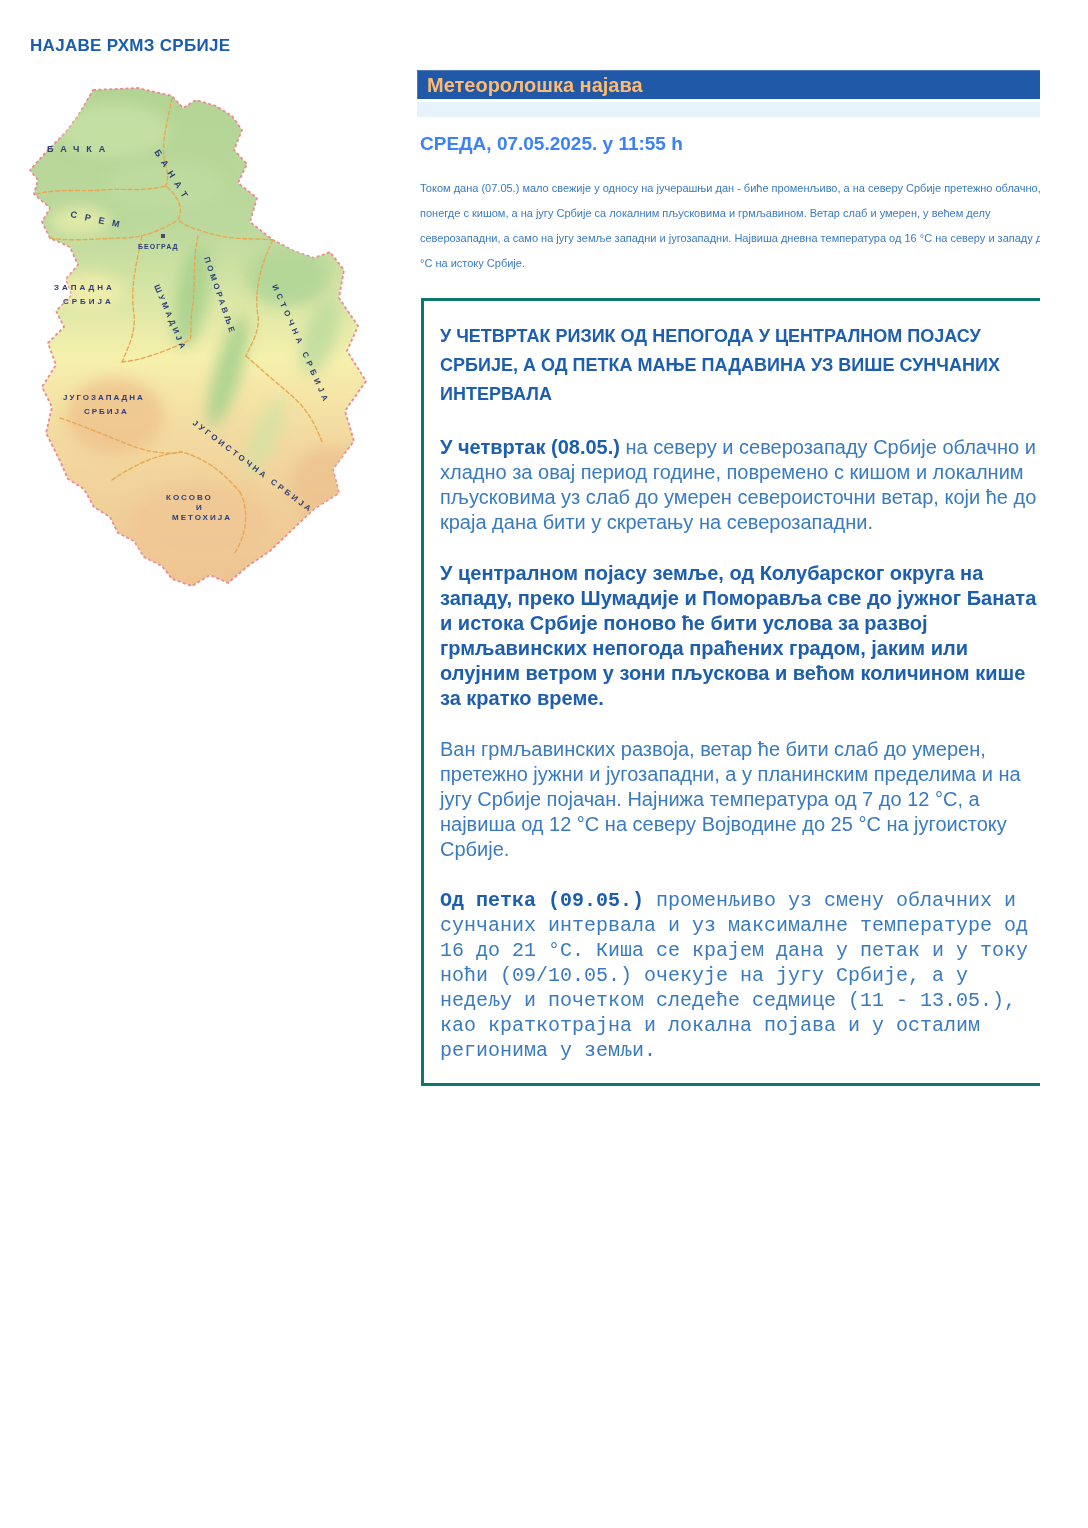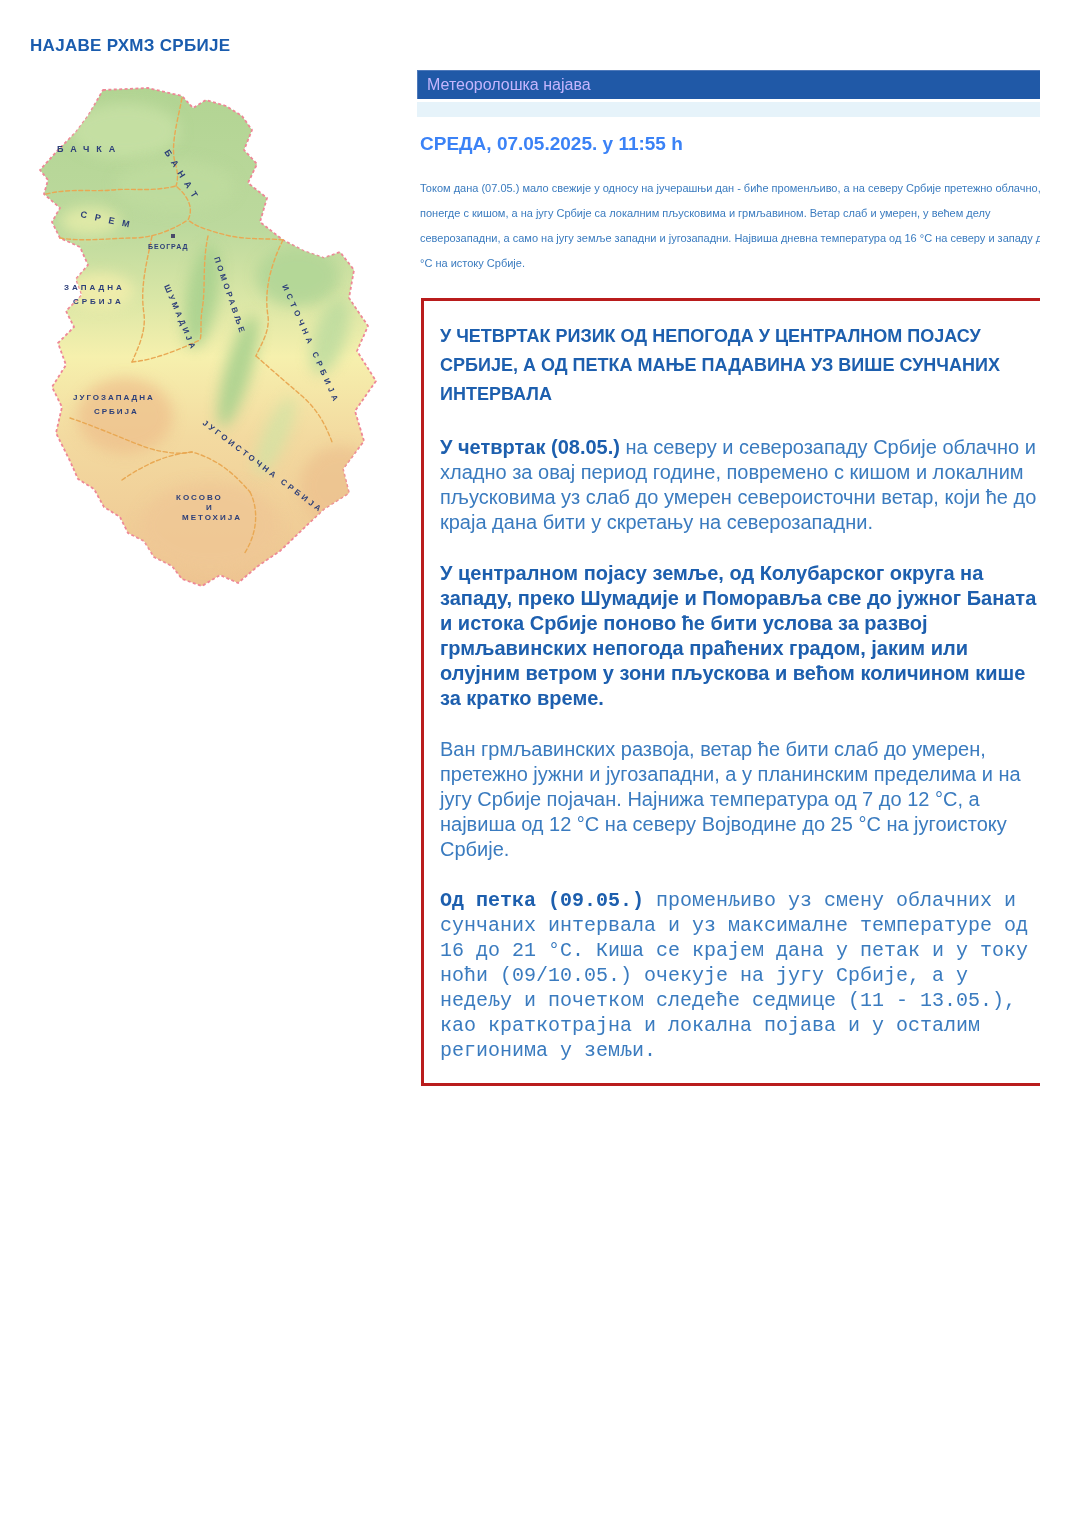--- a/index.html
+++ b/index.html
@@ -5,47 +5,47 @@
   * { margin:0; padding:0; box-sizing:border-box; }
   html,body { background:#ffffff; }
   body { font-family:"Liberation Sans","DejaVu Sans",sans-serif; }
   .page { position:relative; width:1040px; height:1528px; background:#ffffff; overflow:hidden;margin-top:28px; }
 
   .page-title {
     position:absolute; left:30px; top:8px;
     font-size:17px; font-weight:bold; color:#1a5cae; letter-spacing:0.3px;
   }
 
-  .map-wrap { position:absolute; left:30px; top:58px; width:366px; height:505px; }
+  .map-wrap { position:absolute; left:20px; top:58px; width:366px; height:505px; }
   .map-wrap svg { width:100%; height:100%; display:block; }
   .map-label { font-family:"Liberation Sans","DejaVu Sans",sans-serif; font-weight:bold; fill:#2c3e78; }
 
   .right-col { position:absolute; left:417px; top:42px; width:653px; }
 
   .header-bar {
     width:653px; height:29px; background:#2059a7;
     border-top:1px solid #4e79ba; border-left:1px solid #4e79ba; border-right:1px solid #4e79ba;
     display:flex; align-items:center; padding-left:9px;
   }
-  .header-bar span { font-size:16px; font-weight:normal; color:#c4b5fd; }
+  .header-bar span { font-size:20px; font-weight:bold; color:#fdba74; }
   .light-strip { width:653px; height:15px; background:#e6f3fa; margin-top:3px; }
 
   .date-heading {
     margin:16px 0 0 3px;
     font-size:19px; font-weight:bold; color:#3b82f6;
   }
 
   .intro {
     margin:21px 0 0 3px; width:648px;
     font-size:11px; line-height:25px; color:#3a7bbf;
   }
 
   .warn-box {
     margin:22px 0 0 4px; width:643px;
-    border:3px solid #b91c1c; background:#ffffff;
+    border:3px solid #0f766e; background:#ffffff;
     padding:21px 16px 20px 16px;
   }
   .warn-box h3 {
     font-size:18px; line-height:29px; font-weight:bold; color:#1d5fae;
     margin:0 0 26px 0; text-transform:uppercase;
   }
   .warn-box p {
     font-size:20px; line-height:25px; color:#3a7bbf; margin:0 0 26px 0;
   }
   .warn-box p:last-child { margin-bottom:0;font-family:Liberation Mono, monospace; }

